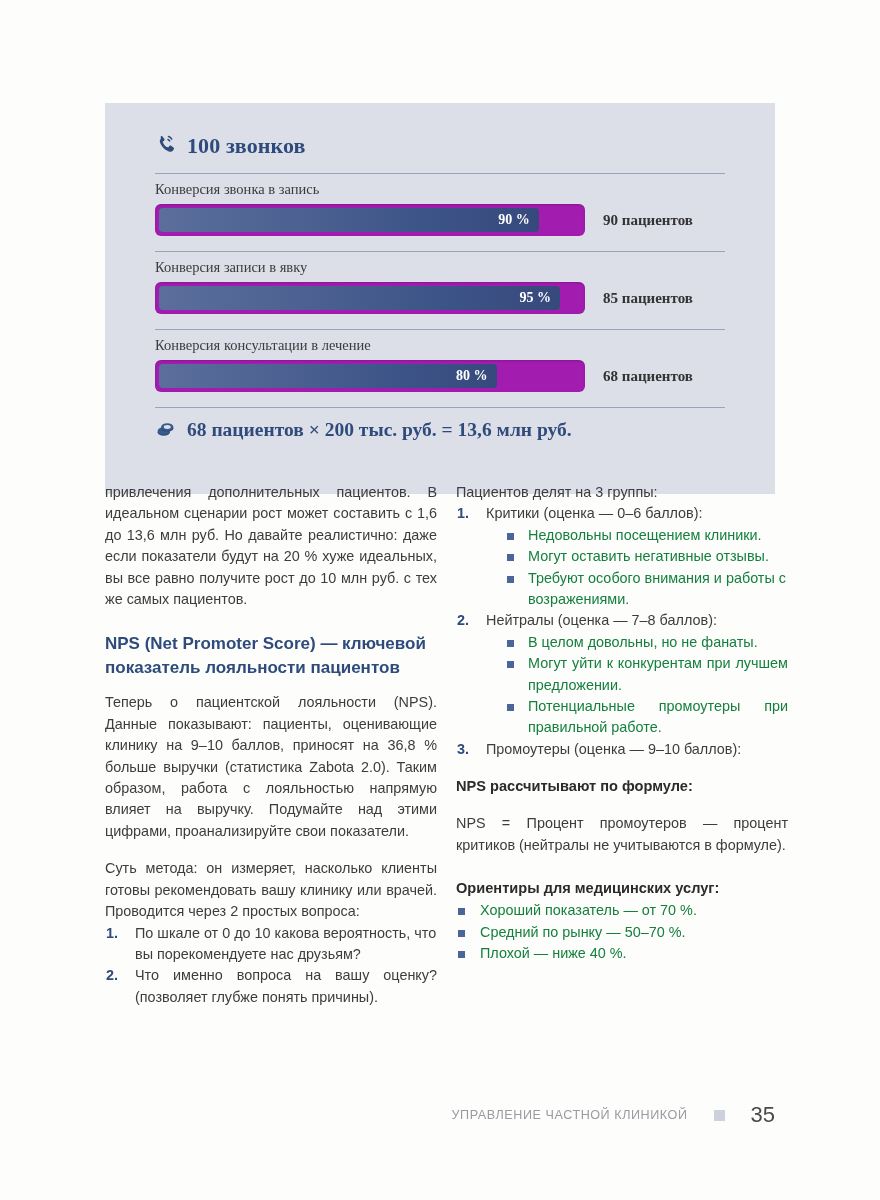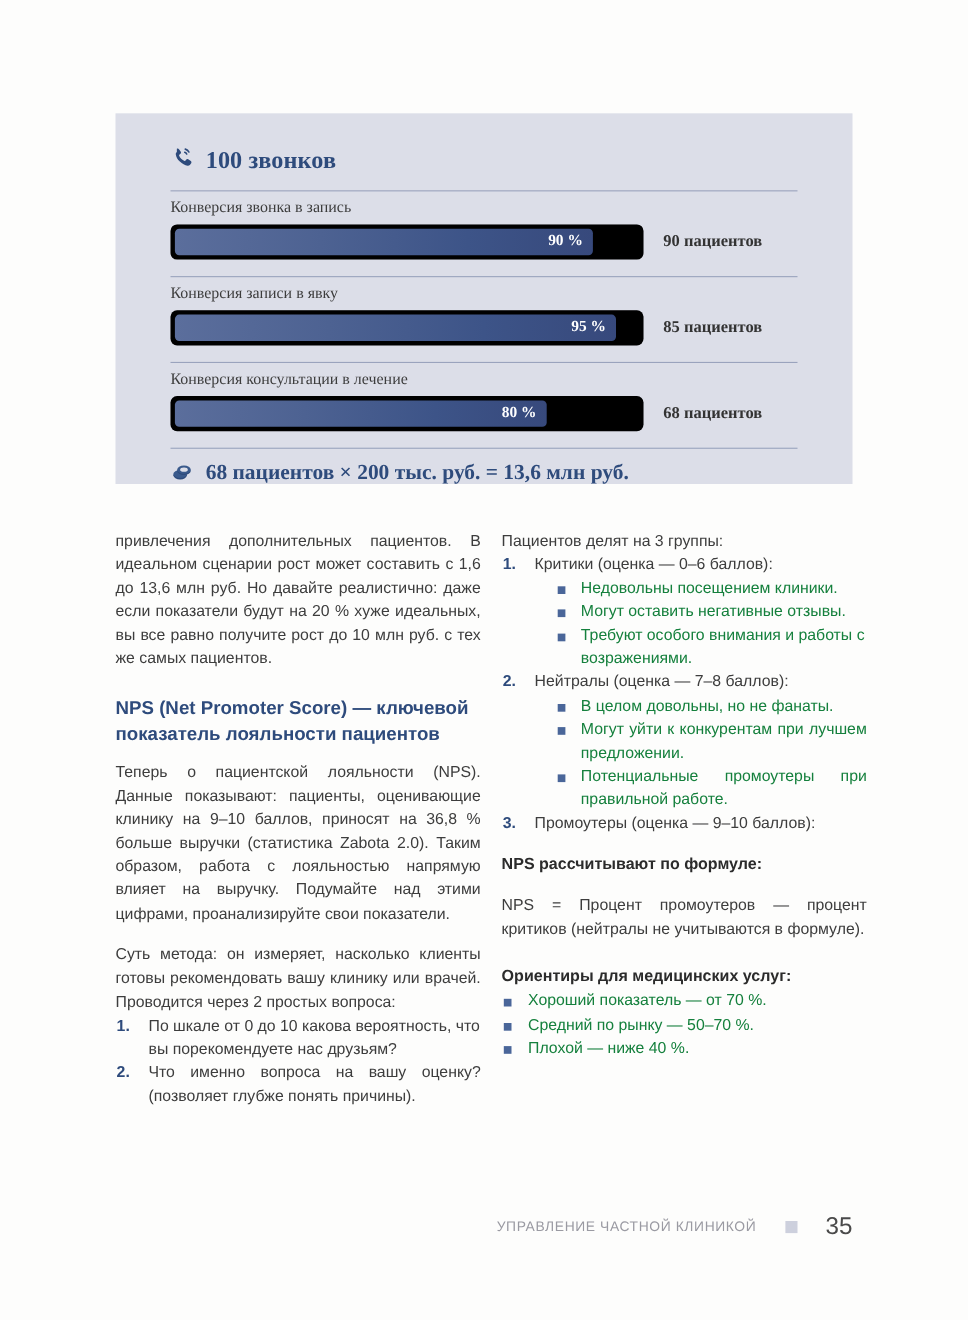--- a/index.html
+++ b/index.html
@@ -15,21 +15,21 @@
     position: relative;
     overflow: hidden;
   }
 
   
   .panel {
     position: absolute;
     left: 105px;
     top: 103px;
     width: 670px;
-    height: 337px;
+    height: 391px;
     background: #dcdee8;
     box-sizing: border-box;
     padding: 0 50px;
   }
   .panel-head {
     display: flex;
     align-items: center;
     gap: 11px;
     padding-top: 22px;
     height: 42px;
@@ -57,21 +57,21 @@
   }
   .metric-row {
     display: flex;
     align-items: center;
     gap: 18px;
     padding-bottom: 9px;
   }
   .track {
     width: 430px;
     height: 32px;
-    background: #000000;
+    background: #a21caf;
     border-radius: 6px;
     box-sizing: border-box;
     padding: 4px;
     box-shadow: inset 0 1px 2px rgba(0,0,0,.18);
   }
   .fill {
     height: 24px;
     border-radius: 4px;
     background: linear-gradient(90deg, #5b6e9c 0%, #4d6292 35%, #3d5488 70%, #37497c 100%);
     display: flex;

